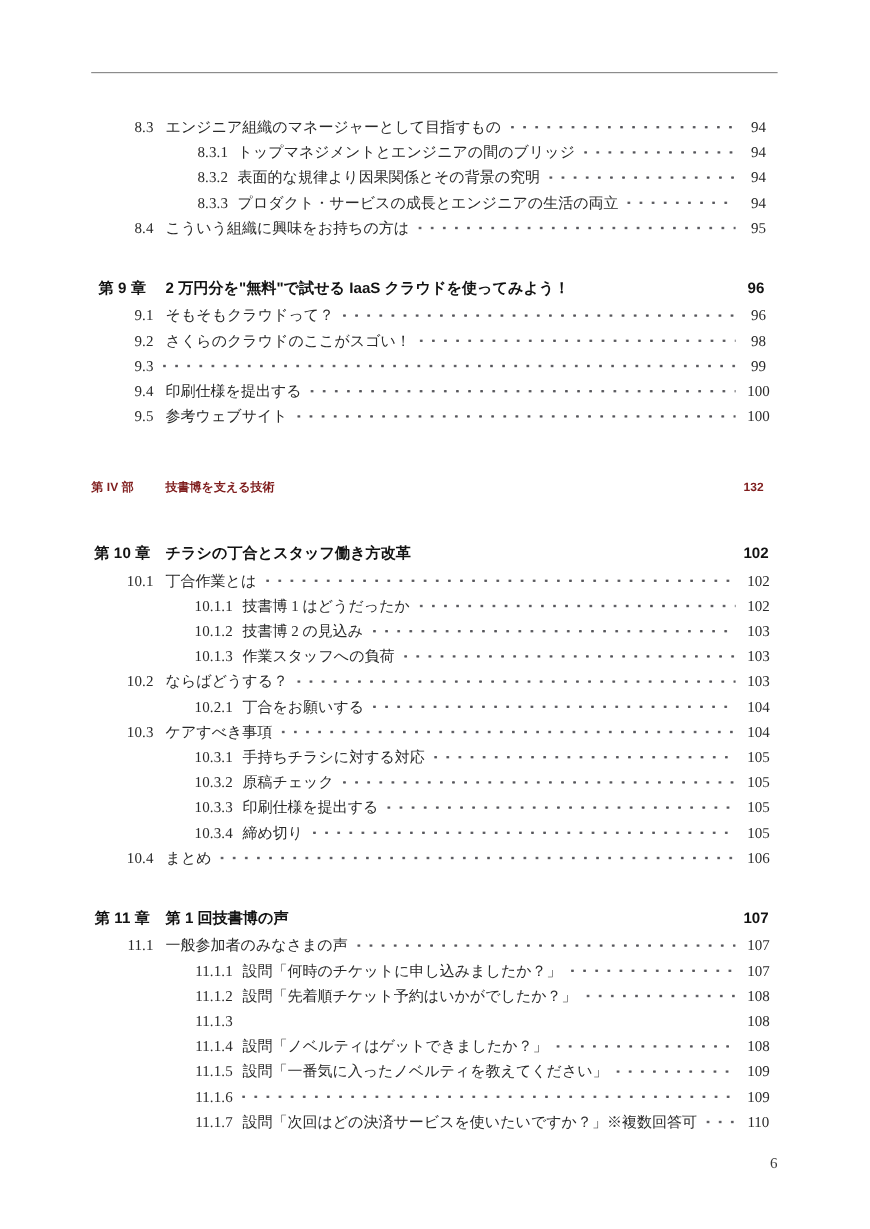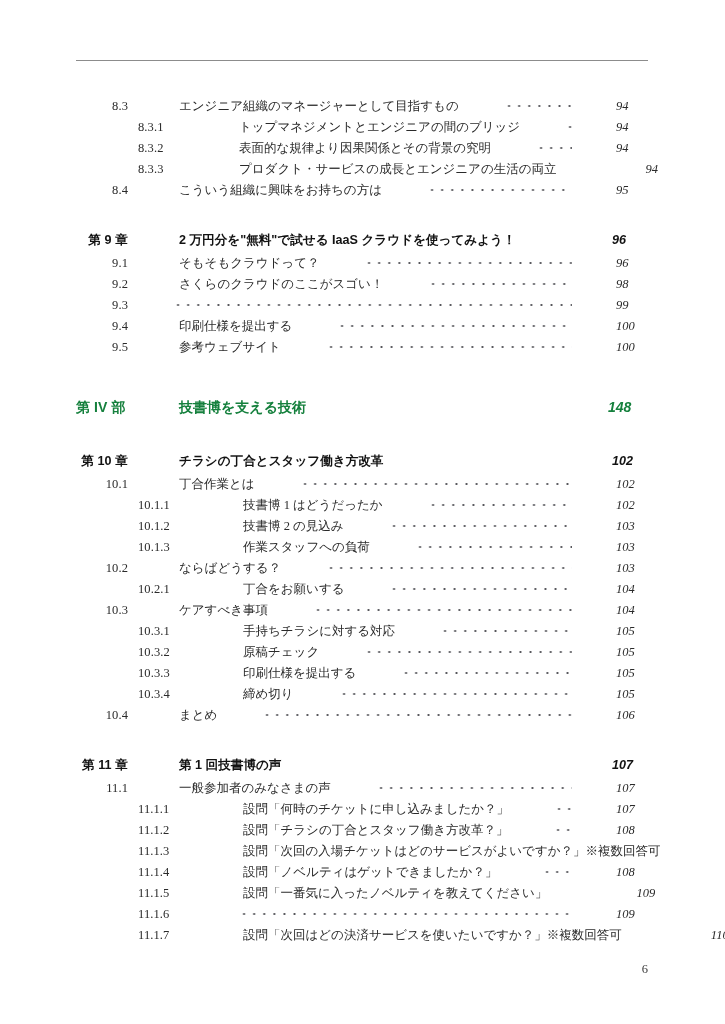--- a/index.html
+++ b/index.html
@@ -42,21 +42,20 @@
     width: 572px;
   }
 
   
   .row {
     display: flex;
     align-items: baseline;
     height: 21px;
     line-height: 21px;
     white-space: nowrap;
-    gap: 41px;
   }
 
   .num {
     flex: 0 0 auto;
     text-align: right;
     font-size: 12.5px;
     letter-spacing: 0.1px;
   }
   .title {
     flex: 0 0 auto;
@@ -77,66 +76,65 @@
     display: block;
     width: 1200px;
     height: 1.6px;
     background-image: radial-gradient(circle, #55555a 0.9px, rgba(0,0,0,0) 1.1px);
     background-size: 10.1px 1.6px;
     background-repeat: repeat-x;
   }
   .pg {
     flex: 0 0 auto;
     width: 32px;
-    text-align: left;
+    text-align: center;
     font-size: 12.5px;
-    font-style: italic;
   }
 
   
   .lvl-sec .num { width: 52px; }
   .lvl-sec .title { margin-left: 10px; }
 
   
   .lvl-sub { }
-  .lvl-sub .num { width: 52px; margin-left: 62px; text-align: left; }
+  .lvl-sub .num { width: 52px; margin-left: 62px; text-align: right; }
   .lvl-sub .title { margin-left: 8px; text-align: center; }
 
   
   .lvl-sub.wide .num { width: 56px; }
 
   
   .row.chapter {
     height: 26px;
     line-height: 26px;
     font-weight: bold;
   }
   .row.chapter .num,
   .row.chapter .title,
   .row.chapter .pg {
     font-family: "Liberation Sans", "DejaVu Sans", sans-serif;
     font-weight: bold;
     font-size: 12.6px;
     color: #121212;
   }
-  .row.chapter .num { width: 52px; text-align: right; }
+  .row.chapter .num { width: 52px; text-align: center; }
   .row.chapter .title { margin-left: 10px; }
 
   
   .row.part {
     height: 30px;
     line-height: 30px;
   }
   .row.part .num,
   .row.part .title,
   .row.part .pg {
     font-family: "Liberation Sans", "DejaVu Sans", sans-serif;
     font-weight: bold;
-    font-size: 14px;
-    color: #15803d;
+    font-size: 10px;
+    color: #7f1d1d;
   }
   .row.part .num { width: 62px; text-align: left; }
   .row.part .title { margin-left: 0; }
   .row.part .pg { width: 40px; }
   .row.chapter .pg { width: 36px; }
   .gap-md { height: 26px; }
   .gap-lg { height: 34px; }
 
   
   .folio {
@@ -242,21 +240,21 @@
         <span class="leader">
           <i></i>
         </span>
         <span class="pg">100</span>
       </div>
       <div class="gap-lg"></div>
       <div class="row part lvl-part">
         <span class="num">第 IV 部</span>
         <span class="title">技書博を支える技術</span>
         <span class="leader"></span>
-        <span class="pg">148</span>
+        <span class="pg">132</span>
       </div>
       <div class="gap-md"></div>
       <div class="row chapter lvl-chapter">
         <span class="num">第 10 章</span>
         <span class="title">チラシの丁合とスタッフ働き方改革</span>
         <span class="leader"></span>
         <span class="pg">102</span>
       </div>
       <div class="row lvl-sec">
         <span class="num">10.1</span>
@@ -372,29 +370,28 @@
       <div class="row lvl-sub wide">
         <span class="num">11.1.1</span>
         <span class="title">設問「何時のチケットに申し込みましたか？」</span>
         <span class="leader">
           <i></i>
         </span>
         <span class="pg">107</span>
       </div>
       <div class="row lvl-sub wide">
         <span class="num">11.1.2</span>
-        <span class="title">設問「チラシの丁合とスタッフ働き方改革？」</span>
+        <span class="title">設問「先着順チケット予約はいかがでしたか？」</span>
         <span class="leader">
           <i></i>
         </span>
         <span class="pg">108</span>
       </div>
       <div class="row lvl-sub wide">
         <span class="num">11.1.3</span>
-        <span class="title">設問「次回の入場チケットはどのサービスがよいですか？」※複数回答可</span>
         <span class="leader"></span>
         <span class="pg">108</span>
       </div>
       <div class="row lvl-sub wide">
         <span class="num">11.1.4</span>
         <span class="title">設問「ノベルティはゲットできましたか？」</span>
         <span class="leader">
           <i></i>
         </span>
         <span class="pg">108</span>

